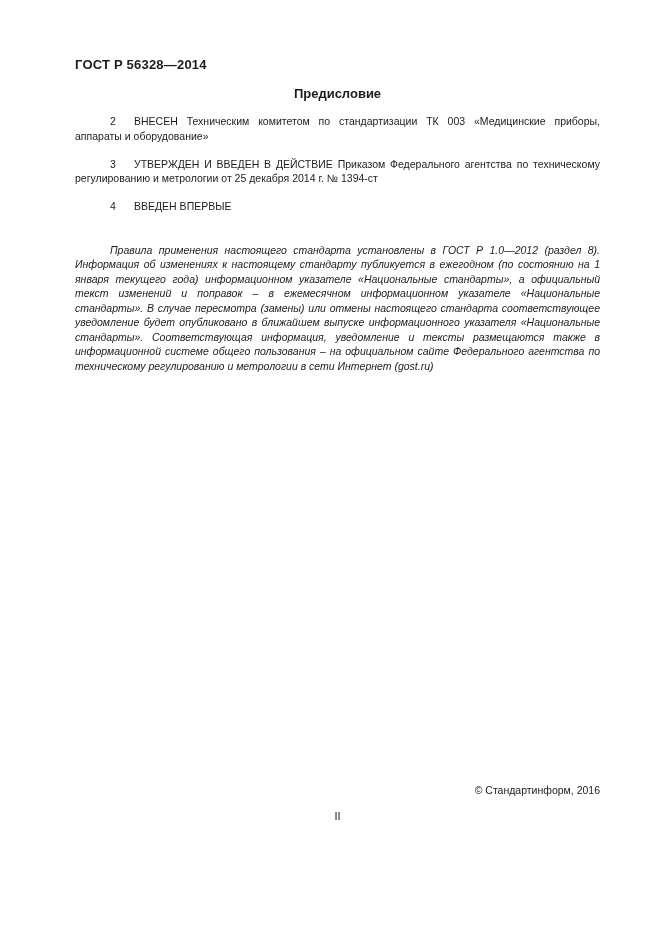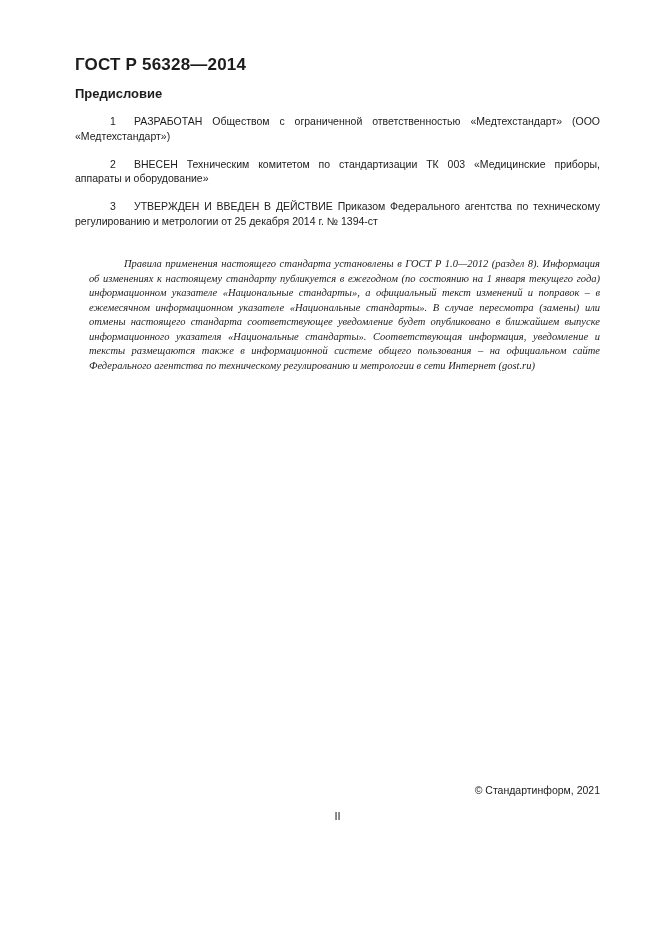--- a/index.html
+++ b/index.html
@@ -19,46 +19,45 @@
     overflow: hidden;
   }
   .content {
     position: absolute;
     left: 75px;
     right: 61px;
     top: 58px;
   }
   .doc-header {
     font-weight: bold;
-    font-size: 17px;
+    font-size: 13px;
     letter-spacing: 0.2px;
   }
   .page-title {
-    text-align: left;
+    text-align: center;
     font-weight: bold;
     font-size: 13px;
     margin: 14px 0 13px 0;
   }
   .para {
     text-align: justify;
     margin: 0 0 13.5px 0;
     text-indent: 35px;
   }
   .para .pnum {
     display: inline-block;
     text-indent: 0;
     min-width: 8px;
     margin-right: 16px;
   }
   .rules {
     font-style: italic;
     text-align: justify;
     text-indent: 35px;
-    margin: 29px 0 0 14px;
-    font-family: Liberation Serif, serif;
+    margin: 29px 0 0 0;
   }
   .bottom-block {
     position: absolute;
     left: 75px;
     right: 61px;
     top: 783px;
   }
   .copyright {
     text-align: right;
     margin: 0 0 11px 0;
@@ -76,29 +75,29 @@
 </head>
 <body>
 
 <div class="page">
   <div class="content">
 
     <div class="doc-header">ГОСТ Р 56328—2014</div>
 
     <div class="page-title">Предисловие</div>
 
-    <p class="para"><span class="pnum">1</span><span>РАЗРАБОТАН Обществом с ограниченной ответственностью «Медтехстандарт» (ООО «Медтехстандарт»)</span></p>
 
     <p class="para"><span class="pnum">2</span><span>ВНЕСЕН Техническим комитетом по стандартизации ТК 003 «Медицинские приборы, аппараты и оборудование»</span></p>
 
     <p class="para"><span class="pnum">3</span><span>УТВЕРЖДЕН И ВВЕДЕН В ДЕЙСТВИЕ Приказом Федерального агентства по техническому регулированию и метрологии от 25 декабря 2014 г. № 1394-ст</span></p>
 
+    <p class="para"><span class="pnum">4</span><span>ВВЕДЕН ВПЕРВЫЕ</span></p>
 
     <p class="rules">Правила применения настоящего стандарта установлены в ГОСТ Р 1.0—2012 (раздел 8). Информация об изменениях к настоящему стандарту публикуется в ежегодном (по состоянию на 1 января текущего года) информационном указателе «Национальные стандарты», а официальный текст изменений и поправок – в ежемесячном информационном указателе «Национальные стандарты». В случае пересмотра (замены) или отмены настоящего стандарта соответствующее уведомление будет опубликовано в ближайшем выпуске информационного указателя «Национальные стандарты». Соответствующая информация, уведомление и тексты размещаются также в информационной системе общего пользования – на официальном сайте Федерального агентства по техническому регулированию и метрологии в сети Интернет (gost.ru)</p>
   </div>
 
   <div class="bottom-block">
-    <div class="copyright">© Стандартинформ, 2021</div>
+    <div class="copyright">© Стандартинформ, 2016</div>
 
 
     <div class="page-number">II</div>
   </div>
 </div>
 
 </body></html>

